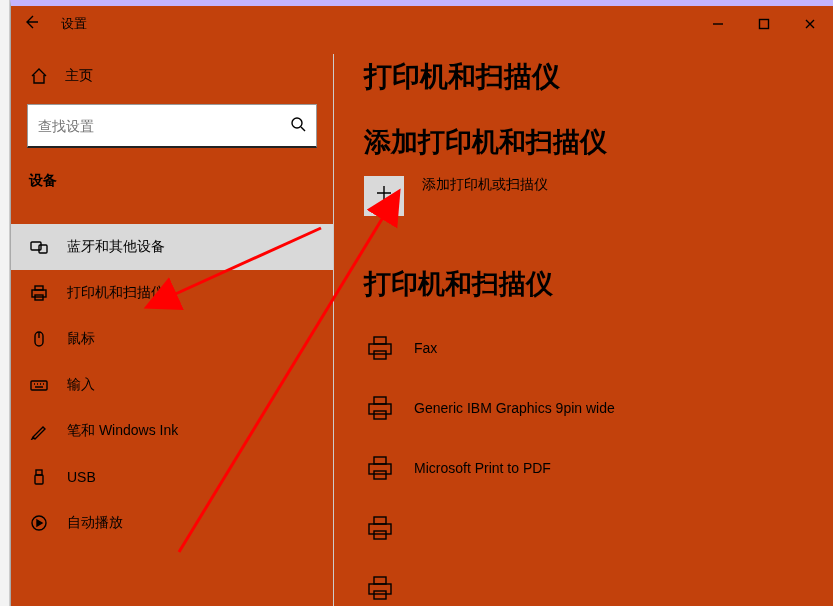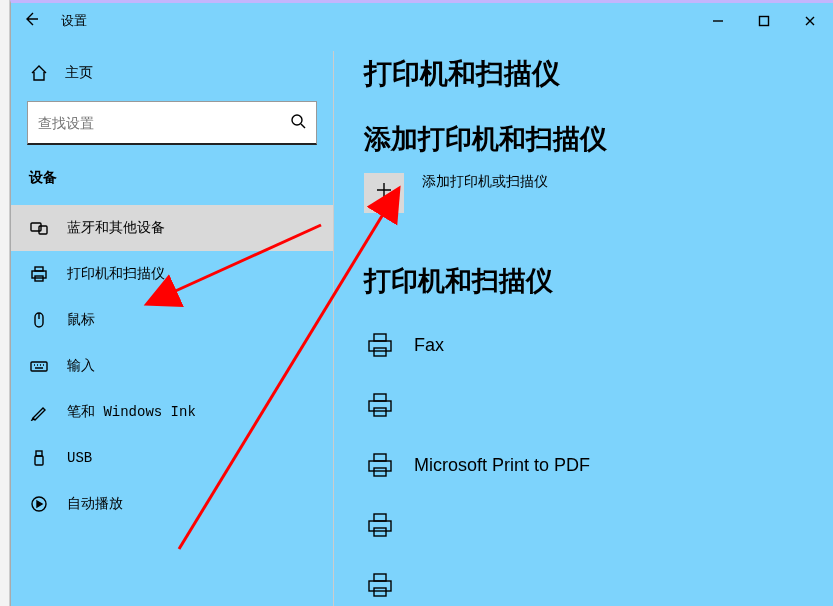--- a/index.html
+++ b/index.html
@@ -9,22 +9,22 @@
     font-size: 14px;
     color: #000;
     background: #fff;
     overflow: hidden;
     position: relative;
   }
   .window {
     position: absolute;
     left: 10px; top: 0;
     width: 823px; height: 606px;
-    background: #7dd3fc;
-    border-top: 3px solid #c4b5fd;
+    background: #c2410c;
+    border-top: 6px solid #c4b5fd;
     border-left: 1px solid #aaa;
   }
   
   .titlebar {
     height: 36px;
     display: flex;
     align-items: center;
   }
   .back-btn {
     width: 40px; height: 36px;
@@ -74,21 +74,21 @@
     font-size: 14px;
     font-family: inherit;
     color: #555;
     background: transparent;
   }
   .search-ico { color: #333; }
   .section-label {
     padding: 10px 0 10px 18px;
     font-weight: 600;
   }
-  .nav-list { margin-top: 8px; font-family: Liberation Mono, monospace; }
+  .nav-list { margin-top: 24px; }
   .nav-item {
     height: 46px;
     display: flex; align-items: center;
     padding-left: 18px;
     gap: 18px;
     font-size: 14px;
   }
   .nav-item.active { background: #d9d9d9; }
   .nav-ico {
     width: 20px;
@@ -124,21 +124,21 @@
     background: #d9d9d9;
     display: flex; align-items: center; justify-content: center;
     font-size: 22px;
     color: #222;
   }
   .printer-list { }
   .printer-item {
     height: 60px;
     display: flex; align-items: center;
     gap: 18px;
-    font-size: 18px;
+    font-size: 14px;
   }
   .printer-ico {
     width: 32px; height: 32px;
     display: inline-flex; align-items: center; justify-content: center;
   }
   .printer-item.last .printer-ico { margin-top: -18px; }
 
   .svg-ico { stroke: #000; fill: none; stroke-width: 1.4; }
 
   
@@ -321,20 +321,21 @@
       </div>
 
       <div class="printer-item">
         <span class="printer-ico">
           <svg width="28" height="28" viewBox="0 0 28 28" class="svg-ico">
             <rect x="3" y="10" width="22" height="10"></rect>
               <rect x="8" y="3" width="12" height="7"></rect>
               <rect x="8" y="17" width="12" height="8"></rect>
           </svg>
         </span>
+        <span class="pname">Generic IBM Graphics 9pin wide</span>
       </div>
 
       <div class="printer-item">
         <span class="printer-ico">
           <svg width="28" height="28" viewBox="0 0 28 28" class="svg-ico">
             <rect x="3" y="10" width="22" height="10"></rect>
               <rect x="8" y="3" width="12" height="7"></rect>
               <rect x="8" y="17" width="12" height="8"></rect>
           </svg>
         </span>

